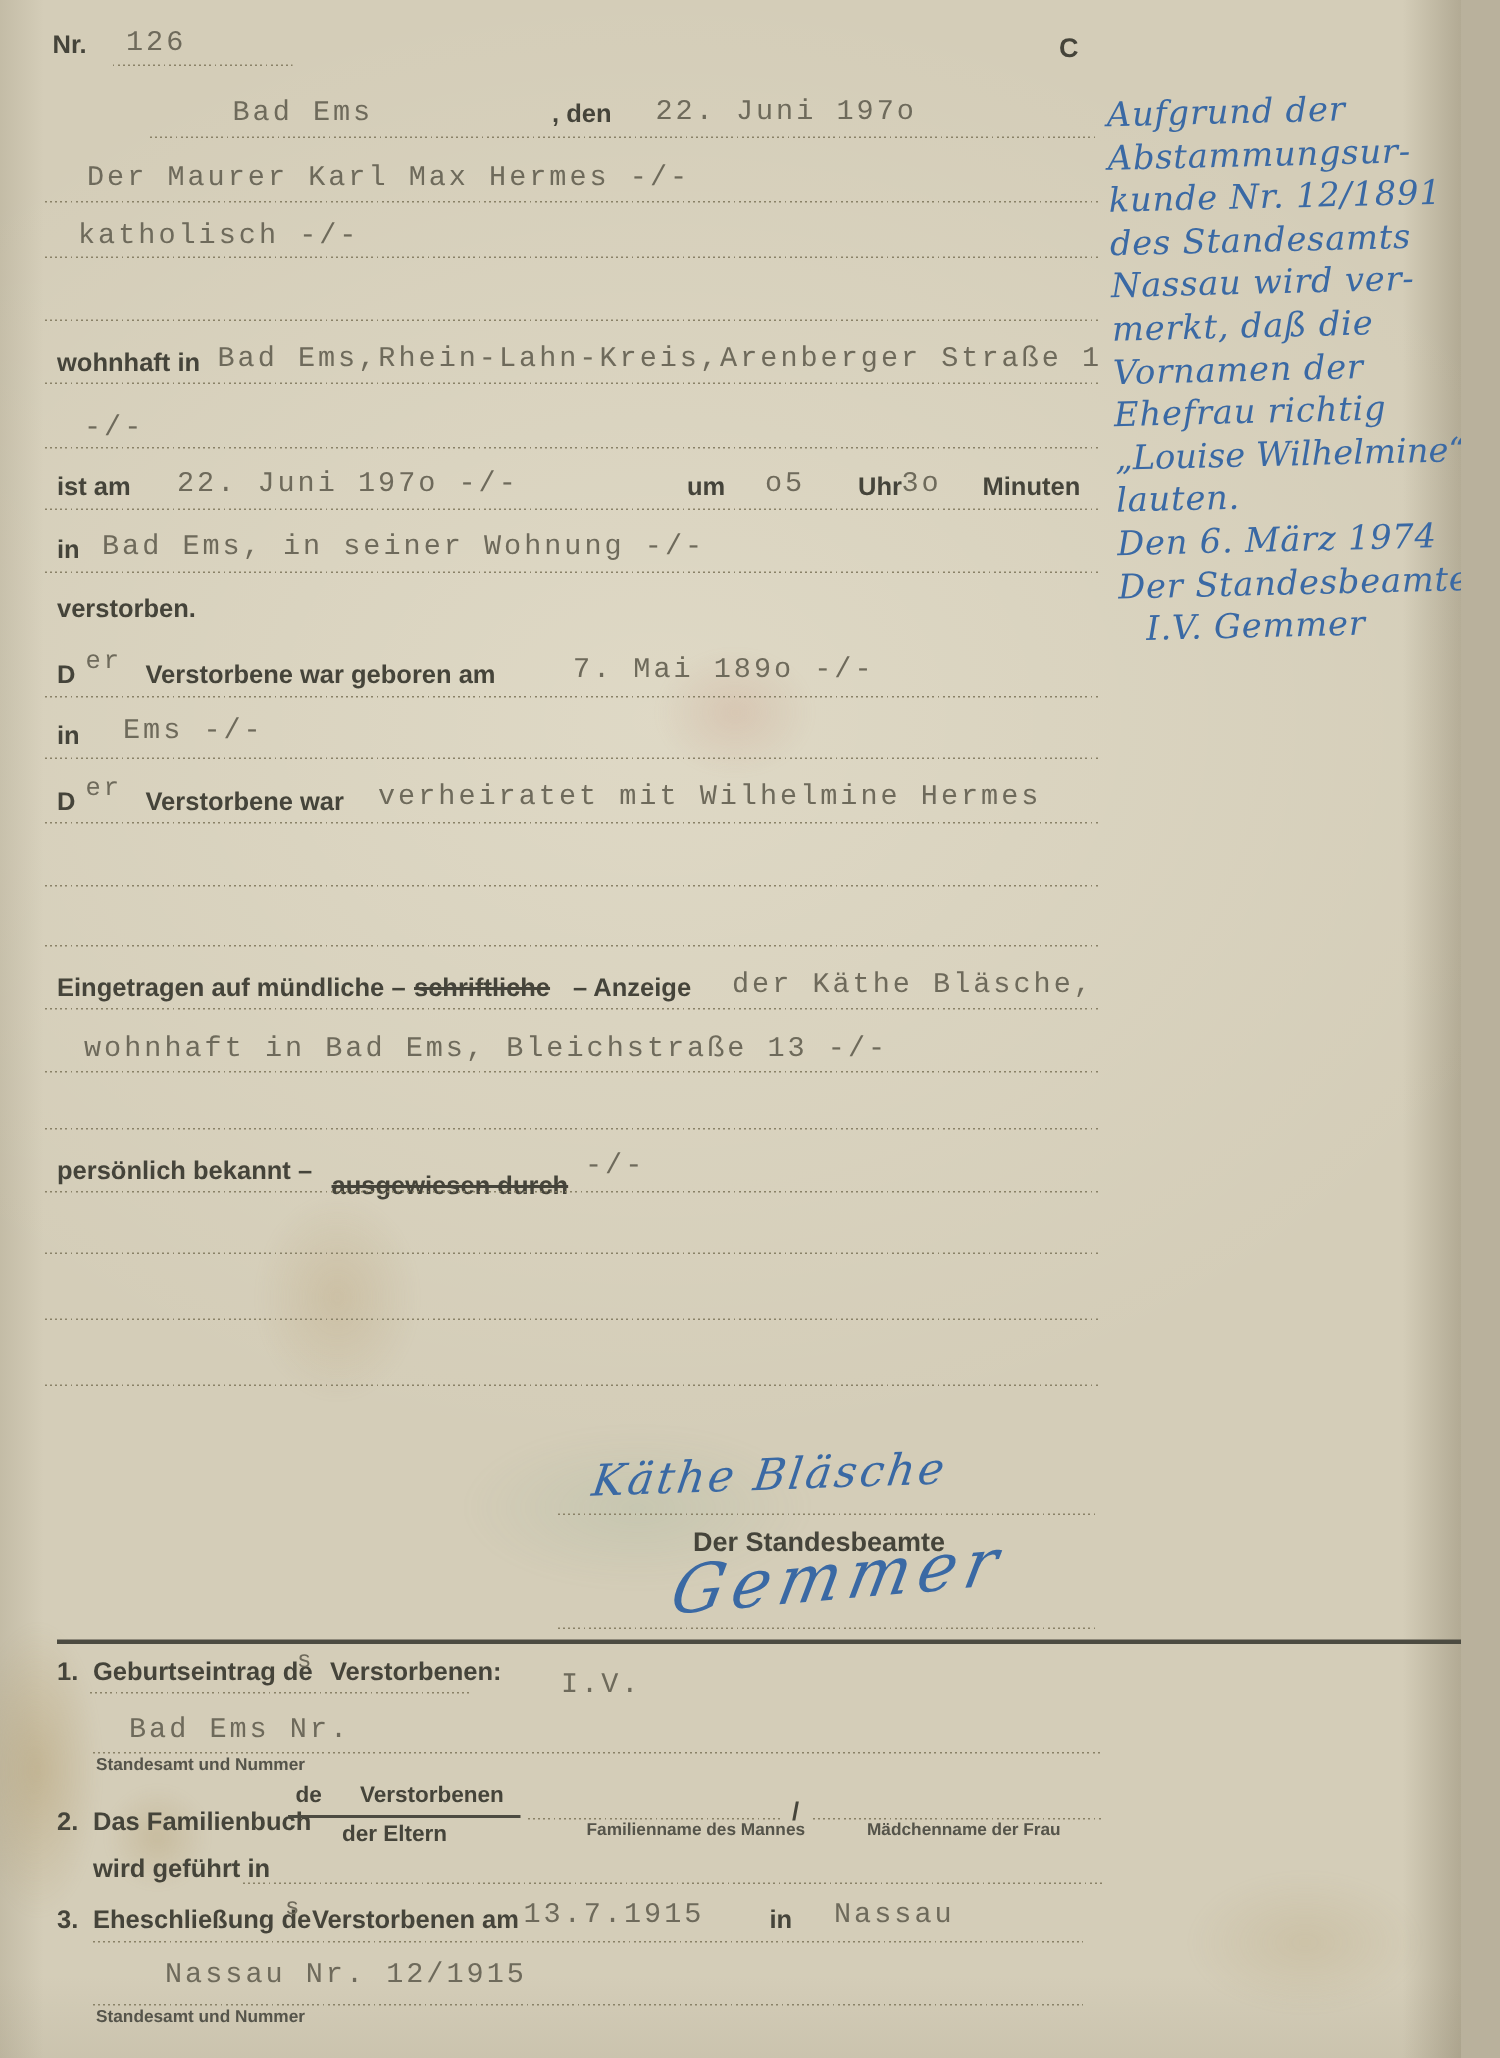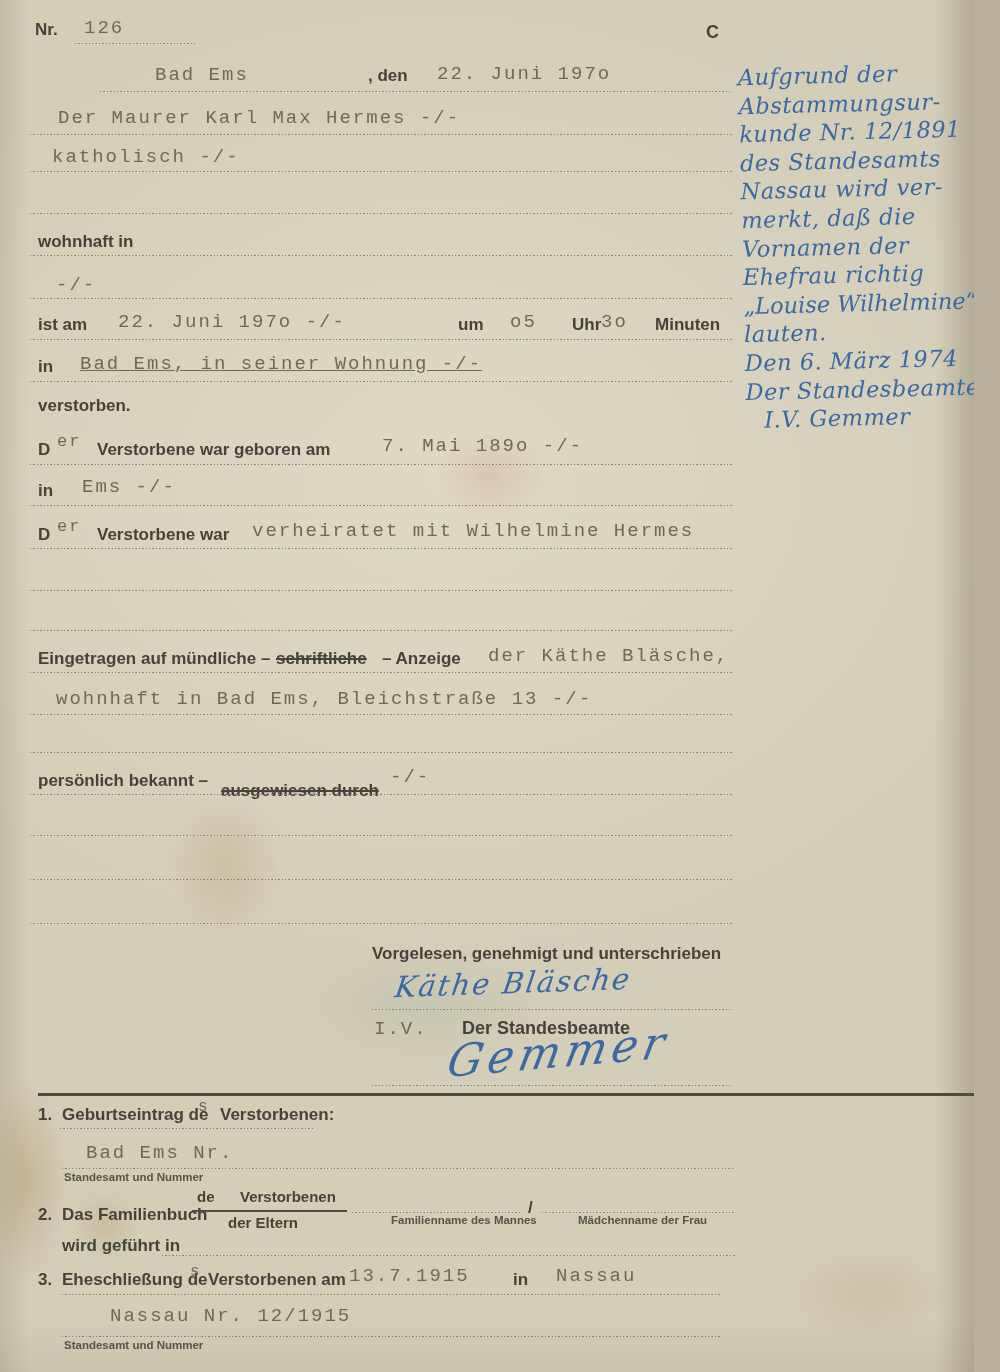--- a/index.html
+++ b/index.html
@@ -51,36 +51,37 @@
 
   <span class="abs typed" style="left:58px;top:107px;">Der Maurer Karl Max Hermes -/-</span>
   <div class="dot" style="left:30px;top:133px;width:702px;"></div>
 
   <span class="abs typed" style="left:52px;top:146px;">katholisch -/-</span>
   <div class="dot" style="left:30px;top:170px;width:702px;"></div>
 
   <div class="dot" style="left:30px;top:212px;width:702px;"></div>
 
   <span class="abs print" style="left:38px;top:232px;">wohnhaft in</span>
+  <span class="abs typed" style="left:145px;top:228px;">Bad Ems,Rhein-Lahn-Kreis,Arenberger Straße 1</span>
   <div class="dot" style="left:30px;top:254px;width:702px;"></div>
 
   <span class="abs typed" style="left:56px;top:274px;">-/-</span>
   <div class="dot" style="left:30px;top:297px;width:702px;"></div>
 
   <span class="abs print" style="left:38px;top:315px;">ist am</span>
   <span class="abs typed" style="left:118px;top:311px;">22. Juni 197o -/-</span>
   <span class="abs print" style="left:458px;top:315px;">um</span>
   <span class="abs typed" style="left:510px;top:311px;">o5</span>
   <span class="abs print" style="left:572px;top:315px;">Uhr</span>
   <span class="abs typed" style="left:601px;top:311px;">3o</span>
   <span class="abs print" style="left:655px;top:315px;">Minuten</span>
   <div class="dot" style="left:30px;top:338px;width:702px;"></div>
 
   <span class="abs print" style="left:38px;top:357px;">in</span>
-  <span class="abs typed" style="left:80px;top:353px;text-decoration:underline;">Bad Ems, in seiner Wohnung -/-</span>
+  <span class="abs typed" style="left:68px;top:353px;">Bad Ems, in seiner Wohnung -/-</span>
   <div class="dot" style="left:30px;top:380px;width:702px;"></div>
 
   <span class="abs print" style="left:38px;top:396px;">verstorben.</span>
 
   <span class="abs print" style="left:38px;top:440px;">D</span>
   <span class="abs typed" style="left:57px;top:432px;font-size:17px;">er</span>
   <span class="abs print" style="left:97px;top:440px;">Verstorbene war geboren am</span>
   <span class="abs typed" style="left:382px;top:435px;">7. Mai 189o -/-</span>
   <div class="dot" style="left:30px;top:463px;width:702px;"></div>
 
@@ -111,25 +112,24 @@
 
   <span class="abs print" style="left:38px;top:771px;">persönlich bekannt –</span>
   <span class="abs print strike" style="left:221px;top:771px;margin-top:10px;">ausgewiesen durch</span>
   <span class="abs typed" style="left:390px;top:766px;">-/-</span>
   <div class="dot" style="left:30px;top:793px;width:702px;"></div>
 
   <div class="dot" style="left:30px;top:834px;width:702px;"></div>
   <div class="dot" style="left:30px;top:878px;width:702px;"></div>
   <div class="dot" style="left:30px;top:922px;width:702px;"></div>
 
-  <span class="abs print" style="left:372px;top:944px;">Vorgelesen, genehmigt und unterschrieben</span>
   <span class="abs hand sig1" style="left:395px;top:966px;">Käthe Bläsche</span>
   <div class="dot" style="left:372px;top:1008px;width:360px;"></div>
   <span class="abs print" style="left:462px;top:1018px;font-size:18px;">Der Standesbeamte</span>
-  <span class="abs typed" style="left:374px;top:1018px;text-align:right;">I.V.</span>
+  <span class="abs typed" style="left:374px;top:1112px;text-align:right;">I.V.</span>
   <span class="abs hand sig2" style="left:448px;top:1026px;">Gemmer</span>
   <div class="dot" style="left:372px;top:1084px;width:360px;"></div>
 
   <div class="solidline" style="left:38px;top:1093px;width:948px;height:3px;"></div>
 
   <span class="abs print" style="left:38px;top:1105px;">1.</span>
   <span class="abs print" style="left:62px;top:1105px;">Geburtseintrag de</span>
   <span class="abs typed" style="left:198px;top:1098px;font-size:16px;">s</span>
   <span class="abs print" style="left:220px;top:1105px;">Verstorbenen:</span>
   <div class="dot" style="left:60px;top:1127px;width:255px;"></div>

